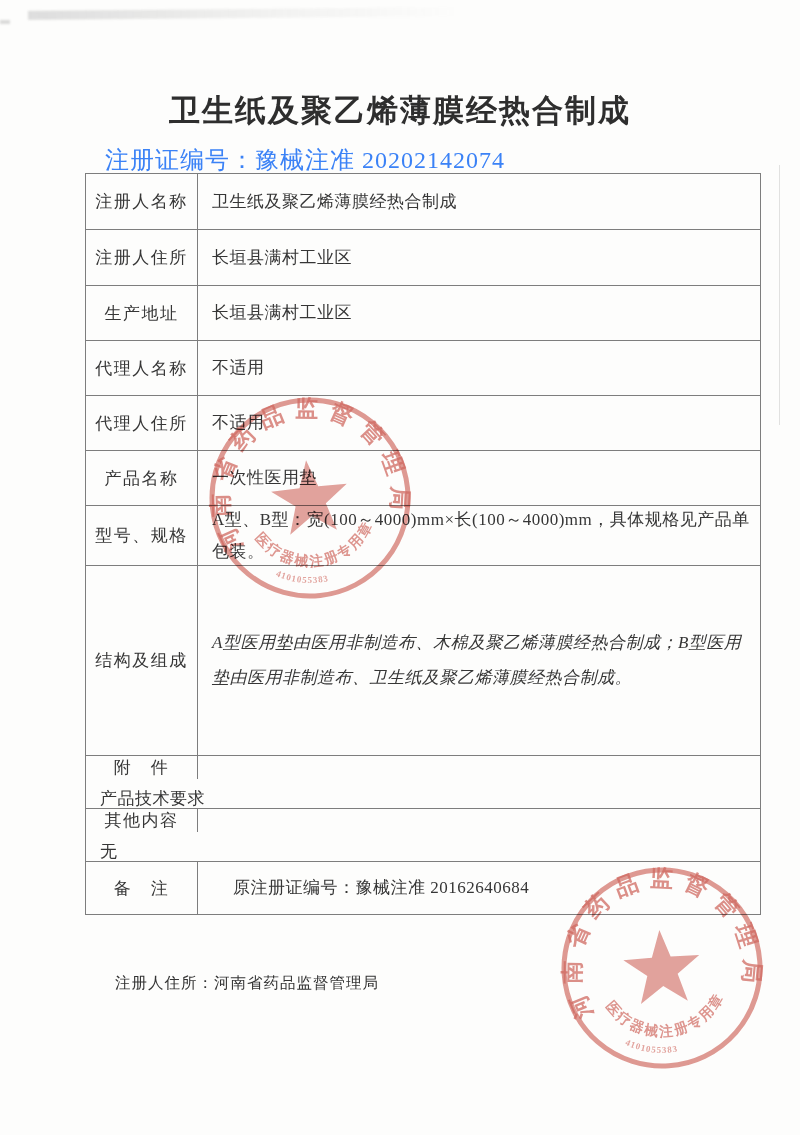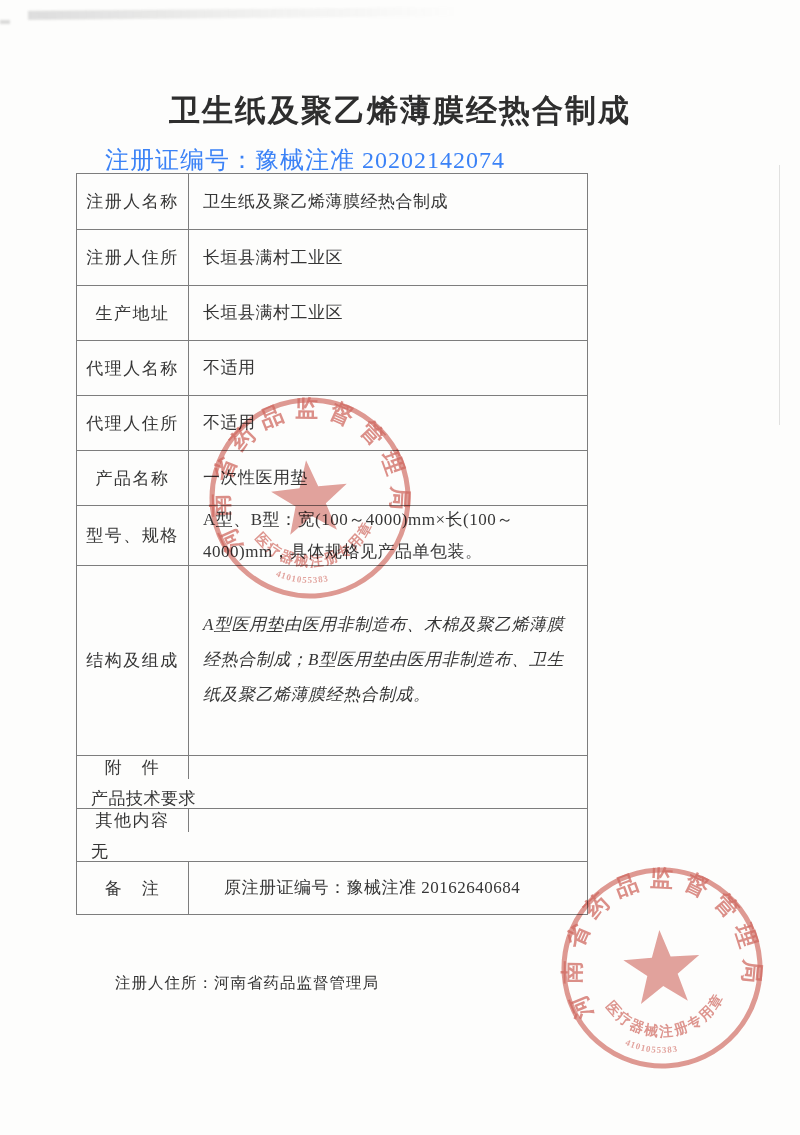--- a/index.html
+++ b/index.html
@@ -45,22 +45,22 @@
   .regno-line {
     position: absolute;
     top: 144px; left: 105px;
     font-size: 24px;
     color: #3b82f6;
     letter-spacing: 1px;
   }
 
   .cert-table {
     position: absolute;
-    left: 76px; top: 173px;
-    width: 512px;
+    left: 85px; top: 173px;
+    width: 676px;
     border: 1px solid #7d7d7d;
     background: transparent;
   }
   .trow { display: flex; border-bottom: 1px solid #7d7d7d; }
   .trow:last-child { border-bottom: none; gap: 21px; }
   .cell { display: flex; align-items: center; font-size: 17px; color: #363636; }
   .cell.lbl {
     width: 112px;
     justify-content: center;
     text-align: center;

